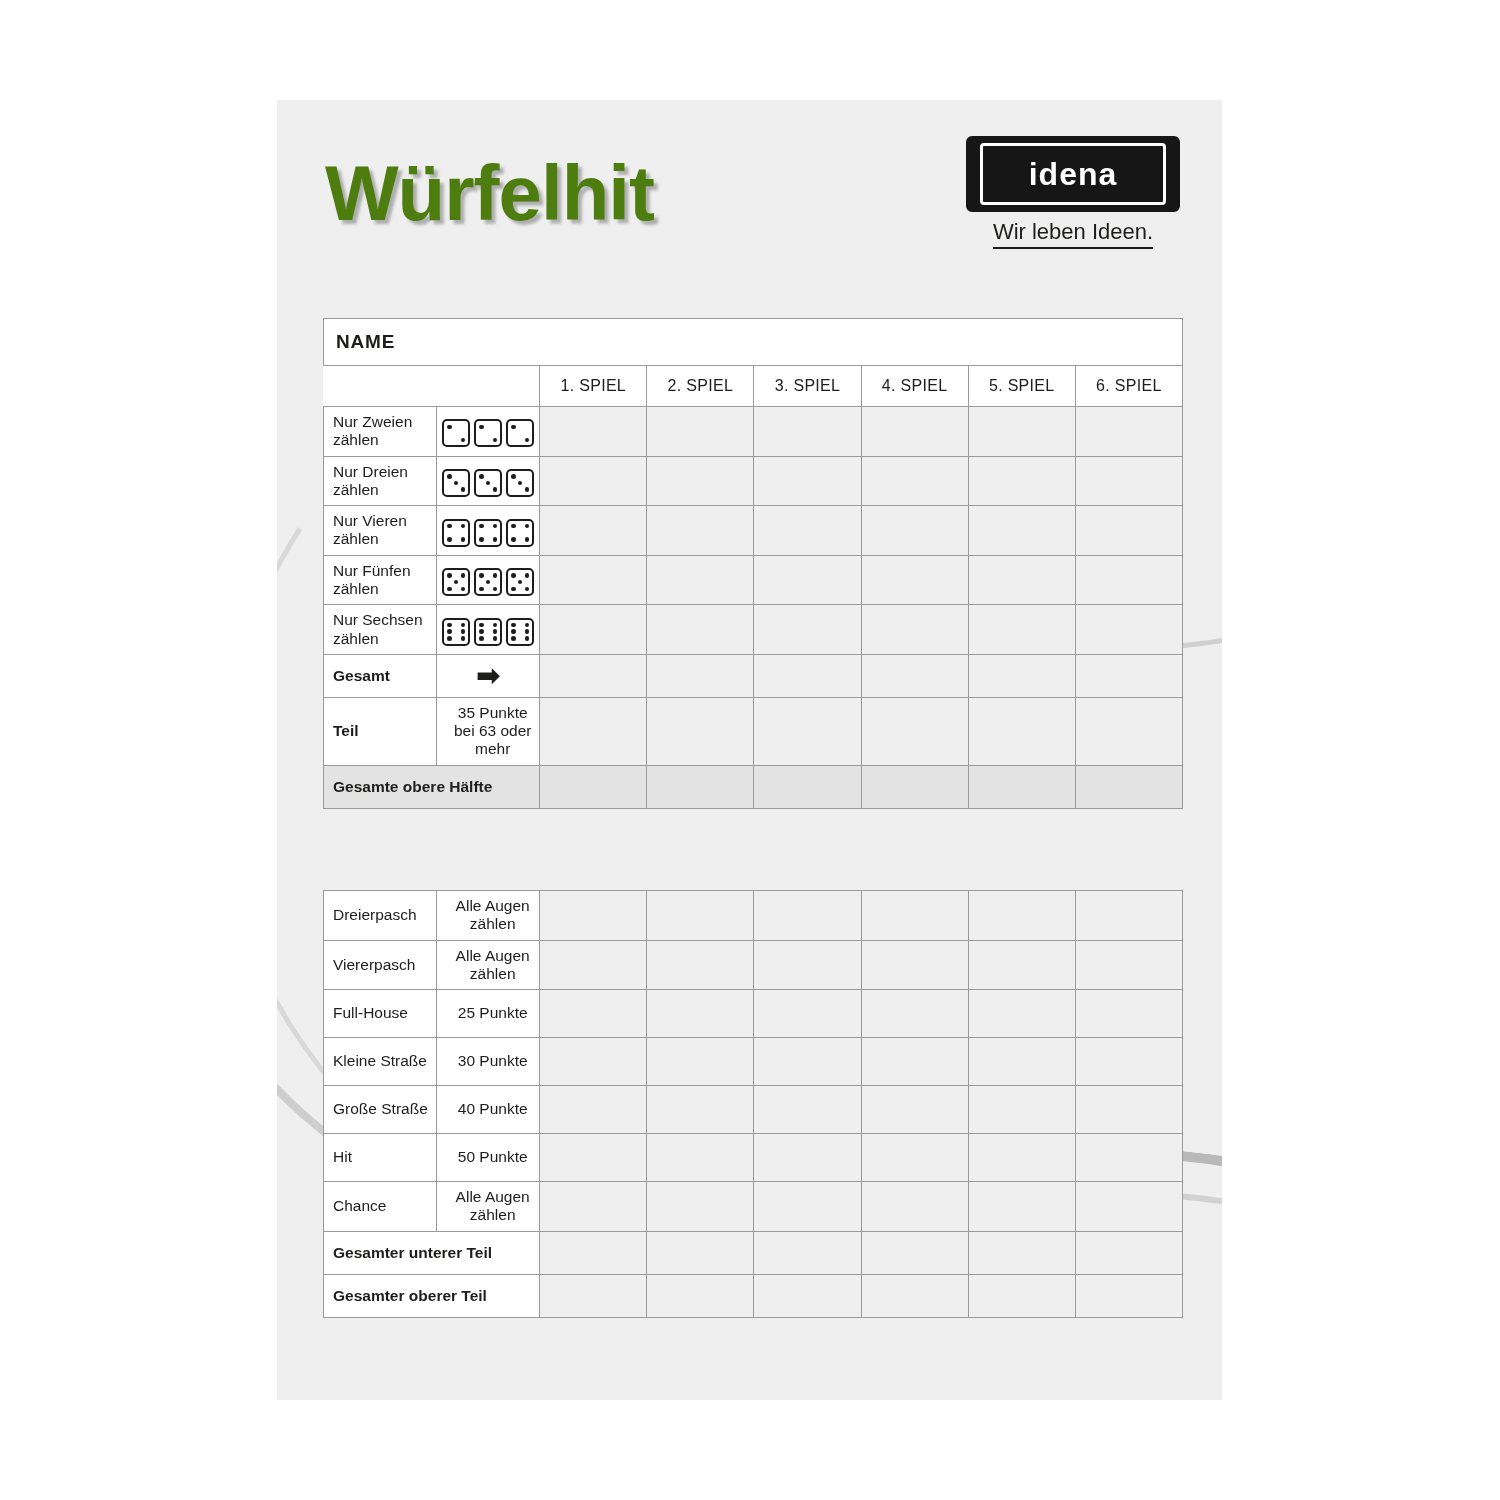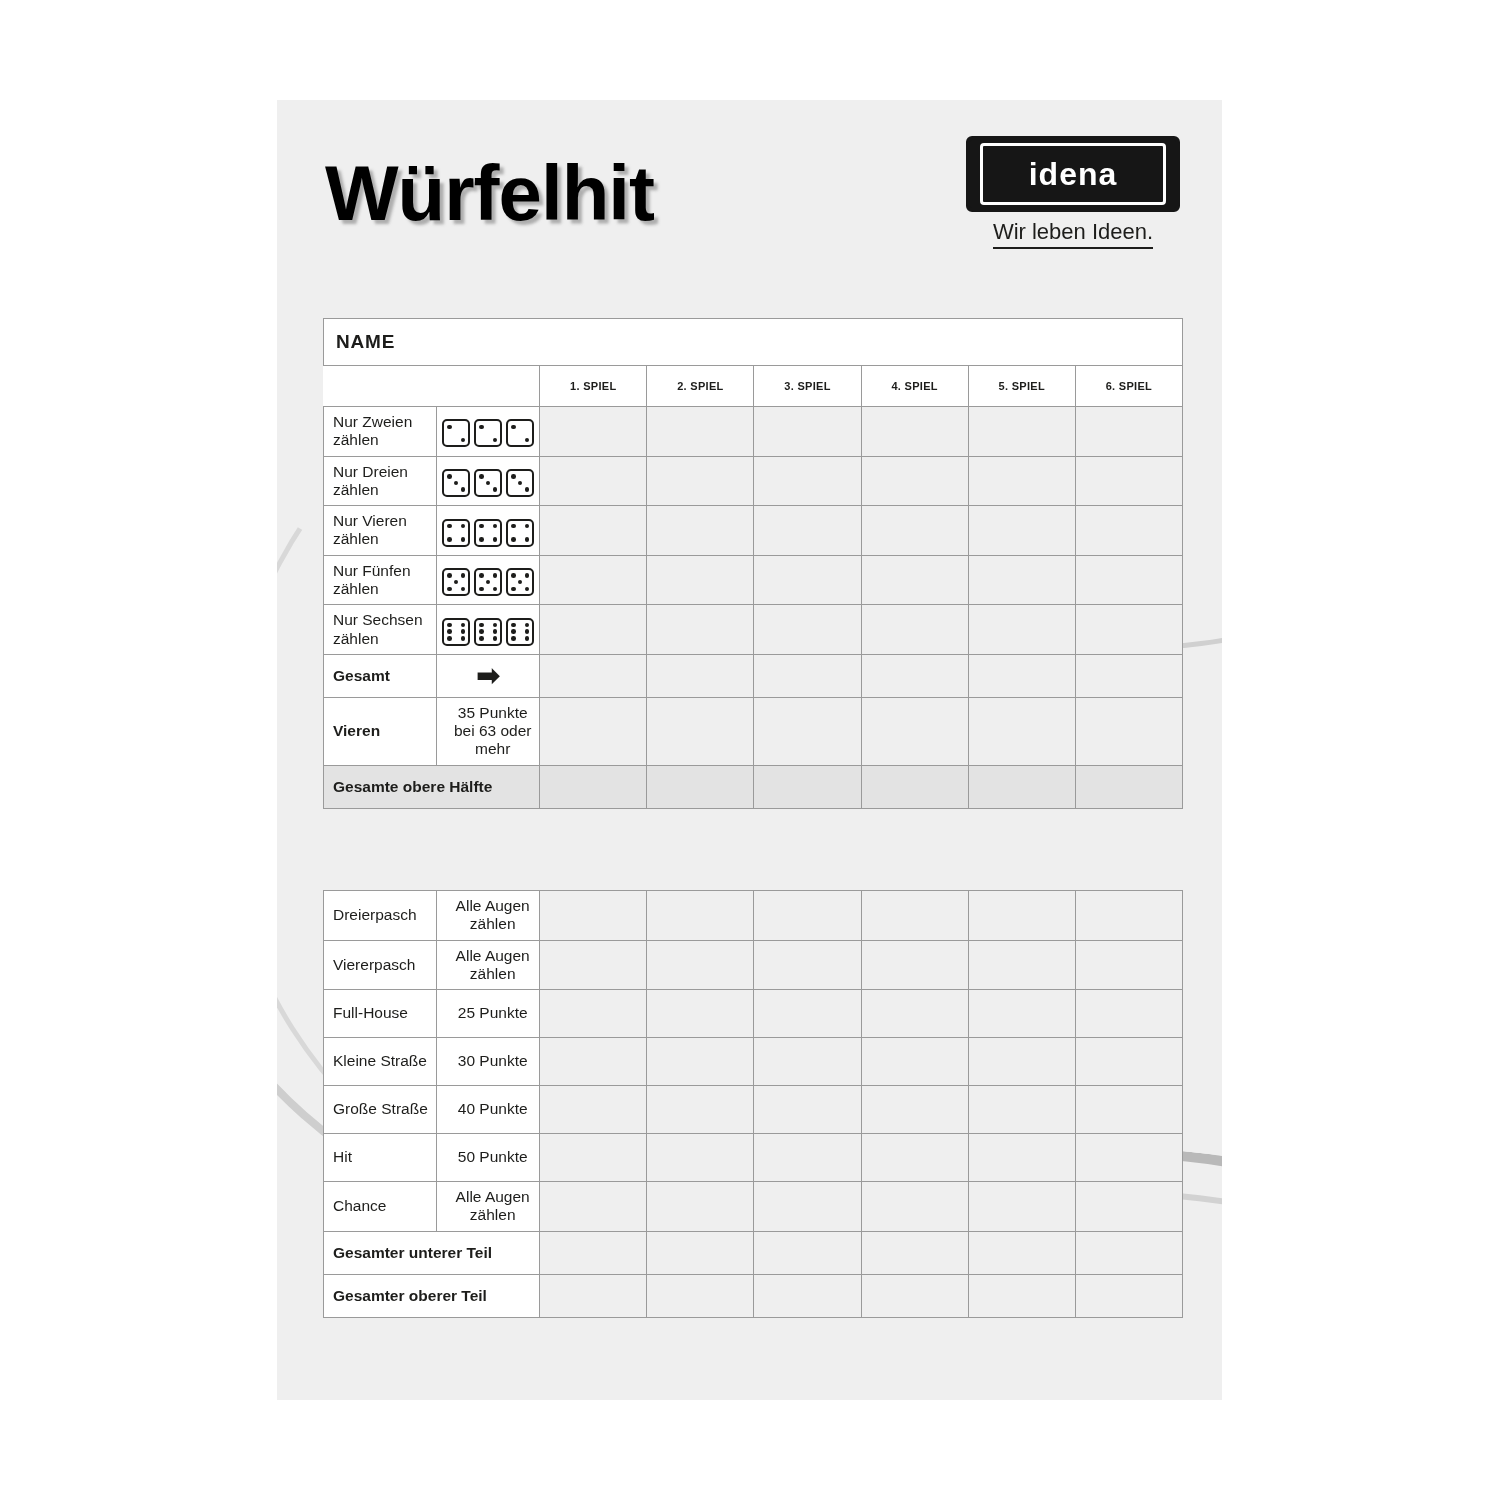--- a/index.html
+++ b/index.html
@@ -77,21 +77,21 @@
     border-color: transparent transparent #d0d0d0 transparent;
     transform: rotate(-4deg);
   }
 
   .title {
     position: absolute;
     left: 48px;
     top: 48px;
     font-size: 78px;
     font-weight: bold;
-    color: #000000;
+    color: #4d7c0f;
     letter-spacing: -1px;
     text-shadow: 4px 4px 3px rgba(120,120,120,.55);
   }
 
   .logo {
     position: absolute;
     right: 42px;
     top: 36px;
     width: 214px;
     text-align: center;
@@ -165,22 +165,22 @@
   .name-row td {
     height: 46px;
     padding-left: 12px;
     font-size: 19px;
     font-weight: bold;
     letter-spacing: .8px;
   }
   .hdr-row td {
     height: 40px;
     text-align: center;
-    font-weight: bold;
-    font-size: 11px;
+    font-weight: normal;
+    font-size: 16px;
     letter-spacing: .3px;
     border-top: none;
     border-bottom: none;
   }
   .hdr-row td.blank {
     border-left: none;
     border-right: none;
   }
   .lbl {
     padding: 6px 0 6px 9px;
@@ -438,21 +438,21 @@
             <td class="lbl bold">Gesamt</td>
             <td class="arrow-cell">➡</td>
             <td class="cell-in"></td>
             <td class="cell-in"></td>
             <td class="cell-in"></td>
             <td class="cell-in"></td>
             <td class="cell-in"></td>
             <td class="cell-in"></td>
           </tr>
           <tr class="tot-row">
-            <td class="lbl bold">Vieren</td>
+            <td class="lbl bold">Teil</td>
             <td class="mid">35 Punkte bei 63 oder mehr</td>
             <td class="cell-in"></td>
             <td class="cell-in"></td>
             <td class="cell-in"></td>
             <td class="cell-in"></td>
             <td class="cell-in"></td>
             <td class="cell-in"></td>
           </tr>
           <tr class="grand-row">
             <td class="span-label" colspan="2">Gesamte obere Hälfte</td>

